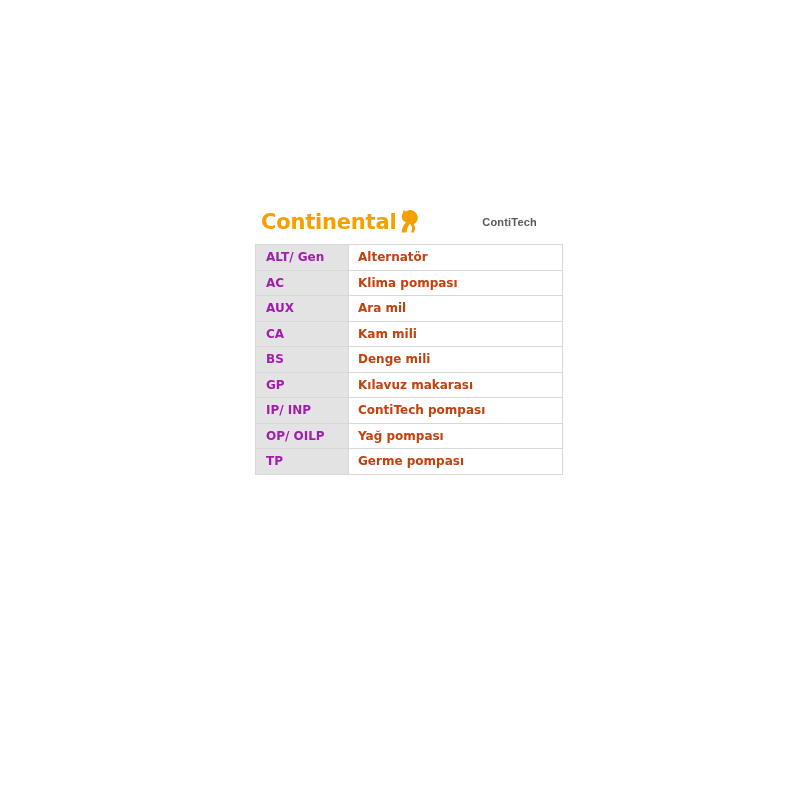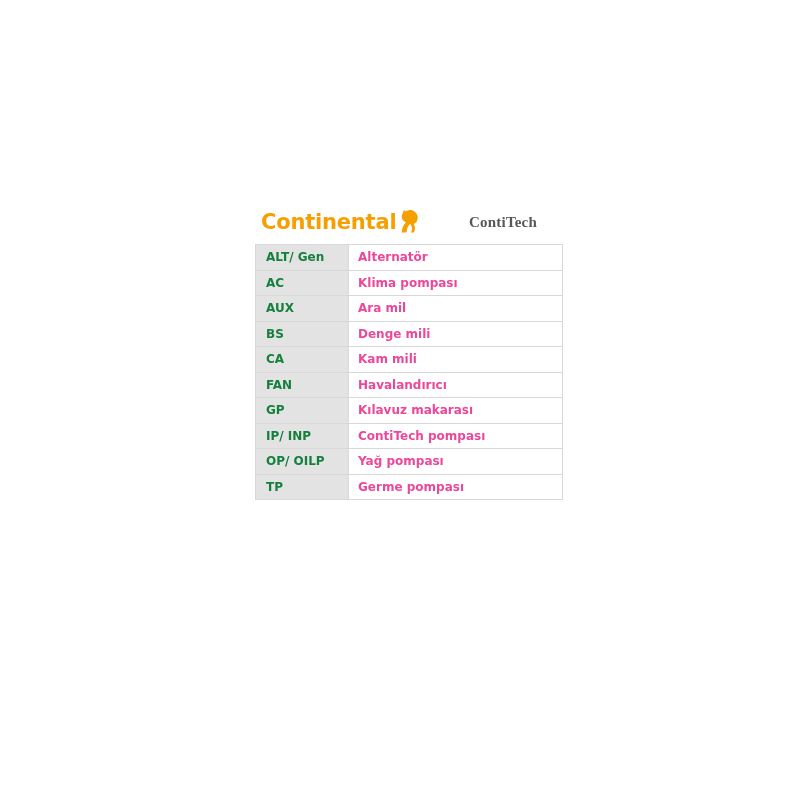--- a/index.html
+++ b/index.html
@@ -48,22 +48,22 @@
 
   .logo-horse {
     display: inline-block;
     margin-left: 2px;
     position: relative;
     top: 1px;
   }
 
   .logo-sub {
     margin-left: auto;
-    font-family: Liberation Serif, serif;
-    font-size: 15px;
+    font-family: Liberation Sans, sans-serif;
+    font-size: 11px;
     font-weight: 700;
     color: #58585A;
     letter-spacing: 0.2px;
     padding-right: 2px;
   }
 
   
   table.legend {
     border-collapse: collapse;
     width: 288px;
@@ -73,30 +73,30 @@
   table.legend tr {
     height: 25.5px;
   }
 
   table.legend td {
     border: 1px solid #d8d8d8;
     padding: 0 0 0 10px;
     font-family: "DejaVu Sans", sans-serif;
     font-size: 12px;
     font-weight: 700;
-    color: #ec4899;
+    color: #c2410c;
     vertical-align: middle;
     white-space: nowrap;
     overflow: hidden;
   }
 
   table.legend td.code {
     width: 82px;
     background: #e3e3e3;
-    color: #15803d;
+    color: #a21caf;
   }
 
   table.legend td.desc {
     width: 204px;
     background: #ffffff;
     padding-left: 9px;
   }
 </style>
 </head>
 <body>
@@ -123,30 +123,26 @@
         </tr>
         <tr>
           <td class="code">AC</td>
           <td class="desc">Klima pompası</td>
         </tr>
         <tr>
           <td class="code">AUX</td>
           <td class="desc">Ara mil</td>
         </tr>
         <tr>
-          <td class="code">BS</td>
-          <td class="desc">Denge mili</td>
-        </tr>
-        <tr>
           <td class="code">CA</td>
           <td class="desc">Kam mili</td>
         </tr>
         <tr>
-          <td class="code">FAN</td>
-          <td class="desc">Havalandırıcı</td>
+          <td class="code">BS</td>
+          <td class="desc">Denge mili</td>
         </tr>
         <tr>
           <td class="code">GP</td>
           <td class="desc">Kılavuz makarası</td>
         </tr>
         <tr>
           <td class="code">IP/ INP</td>
           <td class="desc">ContiTech pompası</td>
         </tr>
         <tr>

